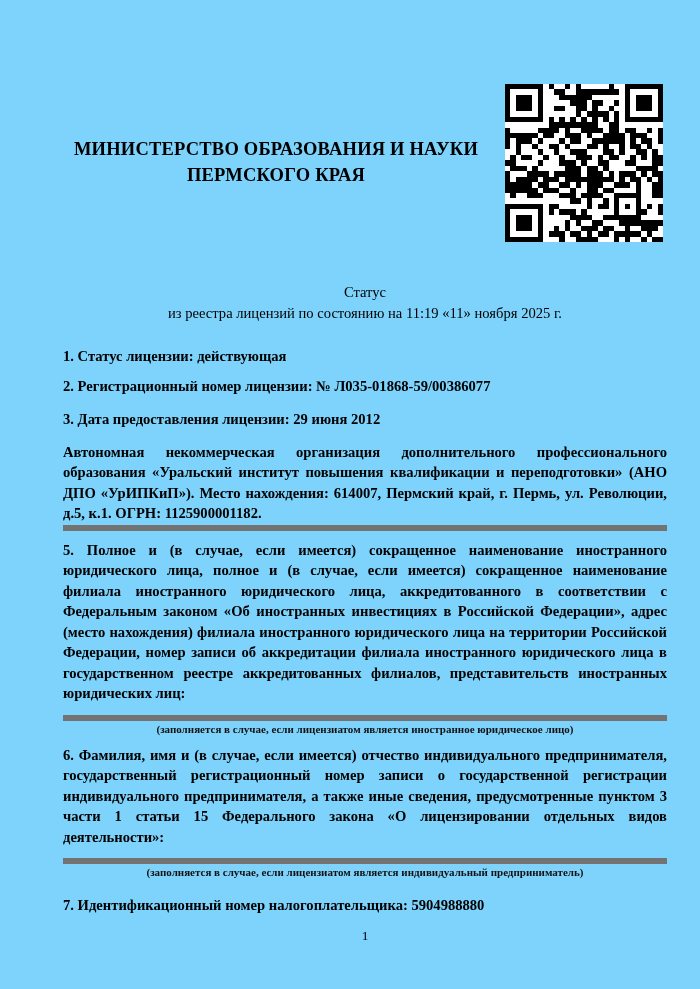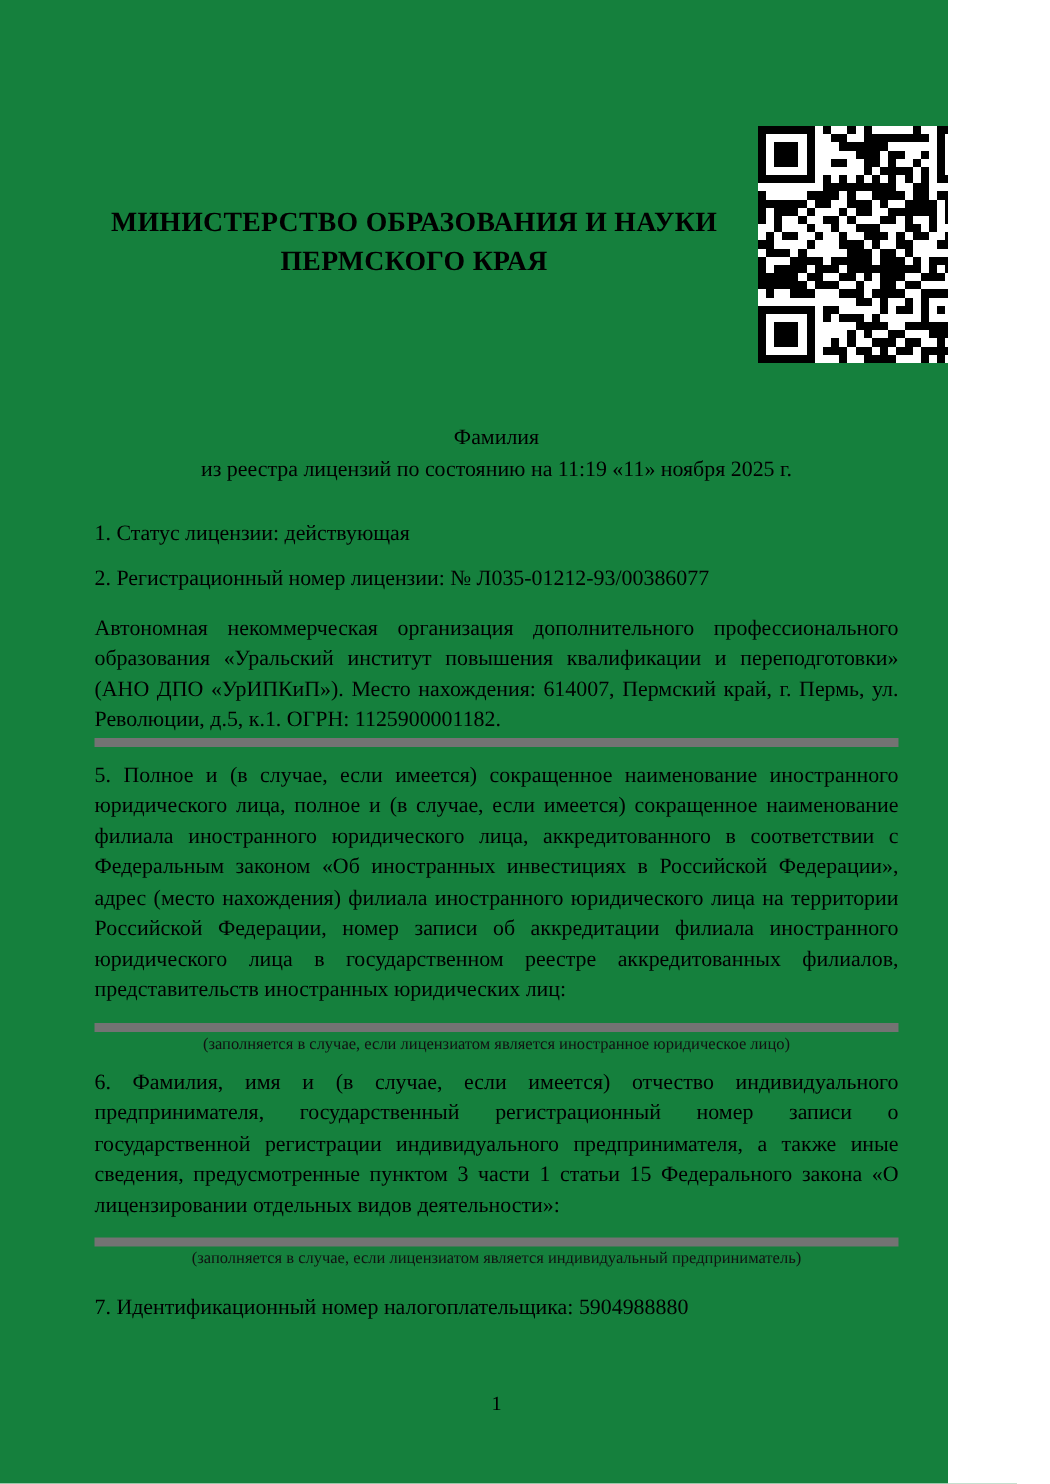--- a/index.html
+++ b/index.html
@@ -1,19 +1,19 @@
 <!DOCTYPE html>
 <html lang="ru"><head>
 <meta charset="utf-8">
 <style>
   html,body{margin:0;padding:0;background:#ffffff;}
   .page{
     position:relative;
-    width:632px;height:989px;
-    background:#15803d;
+    width:700px;height:989px;
+    background:#7dd3fc;
     color:#000;
     font-family:"Liberation Serif","DejaVu Serif",serif;
     font-size:14.6px;
     line-height:20.5px;
     overflow:hidden;
     box-sizing:border-box;
   }
   .qr{
     position:absolute;
     left:505px;top:84px;
@@ -39,21 +39,21 @@
   .letterhead .small-caption{margin-top:3px;}
   .content{
     margin-left:63px;
     margin-right:33px;
   }
   .doc-title{
     margin-top:94px;
     text-align:center;
   }
   .doc-title .t2{margin-top:0;}
-  .items{margin-top:23px;}
+  .items{margin-top:23px;font-weight:bold;}
   .item{margin-bottom:12.5px;}
   .item.with-caption{margin-bottom:9px;}
   .item-text{
     margin:0;
     text-align:justify;
   }
   .item-text.single{text-align:left;}
   .fill-line{
     margin:0;
     text-align:justify;
@@ -542,34 +542,37 @@
     </div>
 
   <div class="letterhead">
     <div class="org-name">МИНИСТЕРСТВО ОБРАЗОВАНИЯ И НАУКИ</div>
     <div class="org-name">ПЕРМСКОГО КРАЯ</div>
   </div>
 
   <div class="content">
 
     <div class="doc-title">
-      <div class="t1">Фамилия</div>
+      <div class="t1">Статус</div>
       <div class="t2">из реестра лицензий по состоянию на 11:19 «11» ноября 2025 г.</div>
     </div>
 
     <div class="items">
 
       <div class="item with-caption">
         <p class="item-text single">1. Статус лицензии: действующая</p>
       </div>
 
       <div class="item">
-        <p class="item-text single">2. Регистрационный номер лицензии: № Л035-01212-93/00386077</p>
-      </div>
-
+        <p class="item-text single">2. Регистрационный номер лицензии: № Л035-01868-59/00386077</p>
+      </div>
+
+      <div class="item">
+        <p class="item-text single">3. Дата предоставления лицензии: 29 июня 2012</p>
+      </div>
 
       <div class="item with-caption">
         <div class="fill-line">Автономная некоммерческая организация дополнительного профессионального образования «Уральский институт повышения квалификации и переподготовки» (АНО ДПО «УрИПКиП»). Место нахождения: 614007, Пермский край, г. Пермь, ул. Революции, д.5, к.1. ОГРН: 1125900001182.</div>
       </div>
 
       <div class="item with-caption">
         <p class="item-text">5. Полное и (в случае, если имеется) сокращенное наименование иностранного юридического лица, полное и (в случае, если имеется) сокращенное наименование филиала иностранного юридического лица, аккредитованного в соответствии с Федеральным законом «Об иностранных инвестициях в Российской Федерации», адрес (место нахождения) филиала иностранного юридического лица на территории Российской Федерации, номер записи об аккредитации филиала иностранного юридического лица в государственном реестре аккредитованных филиалов, представительств иностранных юридических лиц:</p>
         <div class="fill-line empty"></div>
         <div class="small-caption center-caption">(заполняется в случае, если лицензиатом является иностранное юридическое лицо)</div>
       </div>

